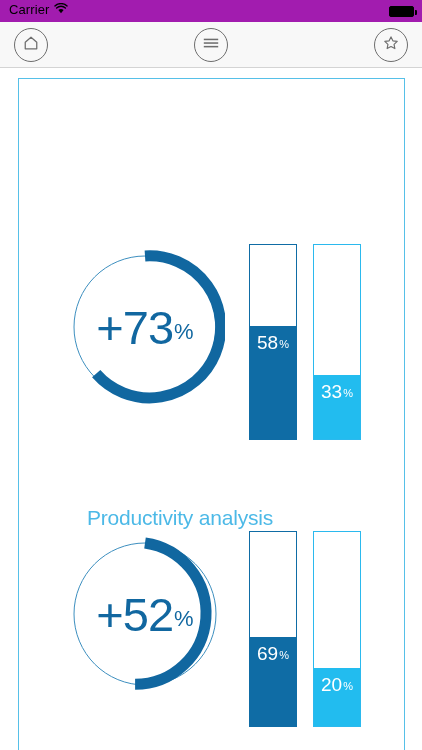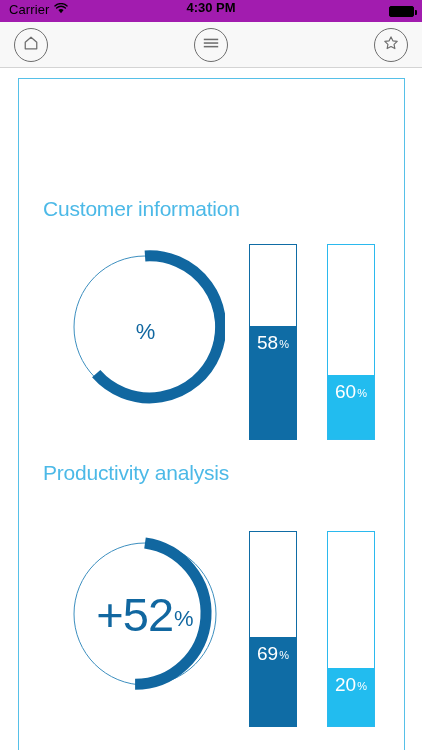--- a/index.html
+++ b/index.html
@@ -60,36 +60,36 @@
     position: absolute; left: 24px; top: 28px; width: 336px;
     font-size: 16.5px; font-weight: bold; line-height: 1.33;
     color: #29abe2; letter-spacing: -.1px;
   }
   .section-title {
     position: absolute; left: 24px;
     font-size: 21px; font-weight: normal; color: #4cb9e7;
     letter-spacing: -.2px;
   }
   .sec1-title { top: 118px; }
-  .sec2-title { top: 382px; }
+  .sec2-title { top: 427px; margin-left: 44px; }
 
   
   .donut { position: absolute; }
   .donut1 { left: 46px; top: 168px; }
   .donut2 { left: 46px; top: 455px; }
   .donut-label {
     position: absolute; left: 0; top: 0; width: 160px; height: 160px;
     display: flex; align-items: center; justify-content: center;
     color: #1167a0;
   }
   .donut-num { font-size: 47px; font-weight: normal; letter-spacing: -1px; line-height: 1; }
   .donut-pct { font-size: 22px; font-weight: normal; margin-left: 1px; margin-top: 10px; }
 
   
-  .bars { position: absolute; display: flex; gap: 30px; }
+  .bars { position: absolute; display: flex; gap: 16px; }
   .bars1 { left: 230px; top: 165px; }
   .bars2 { left: 230px; top: 452px; }
   .bar {
     position: relative; width: 48px; height: 196px;
     background: #ffffff;
     display: flex; flex-direction: column; justify-content: flex-end;
   }
   .bar-dark { border: 1px solid #0f6ca5; }
   .bar-light { border: 1px solid #2bb9ee; }
   .fill {
@@ -112,21 +112,20 @@
     <div class="sb-left">
       <span class="sb-carrier">Carrier</span>
       <span class="wifi">
         <svg width="14" height="11" viewBox="0 0 14 11">
           <path d="M7 10.2 L4.4 6.9 a4.2 4.2 0 0 1 5.2 0 Z" fill="#000"></path>
           <path d="M2.6 5.0 a6.6 6.6 0 0 1 8.8 0" stroke="#000" stroke-width="1.4" fill="none" stroke-linecap="round"></path>
           <path d="M0.9 2.9 a9.2 9.2 0 0 1 12.2 0" stroke="#000" stroke-width="1.4" fill="none" stroke-linecap="round"></path>
         </svg>
       </span>
     </div>
-    <div class="sb-center">4:30 PM</div>
     <div class="sb-right">
       <span class="battery"></span>
     </div>
   </div>
 
   <div class="toolbar">
 
     <div class="tb-btn">
       <span>
         <svg width="18" height="18" viewBox="0 0 20 20">
@@ -151,42 +150,42 @@
           <path d="M10 3.2 L12.1 7.6 L16.9 8.2 L13.4 11.5 L14.3 16.2 L10 13.9 L5.7 16.2 L6.6 11.5 L3.1 8.2 L7.9 7.6 Z" fill="none" stroke="#6d6d6d" stroke-width="1.3" stroke-linejoin="round"></path>
         </svg>
       </span>
     </div>
 
   </div>
 
   <div class="card">
 
 
-    <div class="section-title sec1-title">Customer information</div>
 
     <div class="donut donut1">
       <svg width="160" height="160" viewBox="0 0 160 160">
         <circle cx="80" cy="80" r="71" fill="none" stroke="#3d8fbf" stroke-width="1"></circle>
         <path d="M 80 9 A 71 71 0 1 1 31.2 126.6" fill="none" stroke="#1167a0" stroke-width="11" stroke-linecap="butt"></path>
       </svg>
       <div class="donut-label">
+        <span class="donut-num">+73</span>
         <span class="donut-pct">%</span>
       </div>
     </div>
 
     <div class="bars bars1">
       <div class="bar bar-dark">
         <div class="fill fill-dark" style="height:58%">
           <span class="fill-num">58</span>
           <span class="fill-pct">%</span>
         </div>
       </div>
       <div class="bar bar-light">
         <div class="fill fill-light" style="height:33%">
-          <span class="fill-num">60</span>
+          <span class="fill-num">33</span>
           <span class="fill-pct">%</span>
         </div>
       </div>
     </div>
 
     <div class="section-title sec2-title">Productivity analysis</div>
 
     <div class="donut donut2">
       <svg width="160" height="160" viewBox="0 0 160 160">
         <circle cx="80" cy="80" r="71" fill="none" stroke="#3d8fbf" stroke-width="1"></circle>

